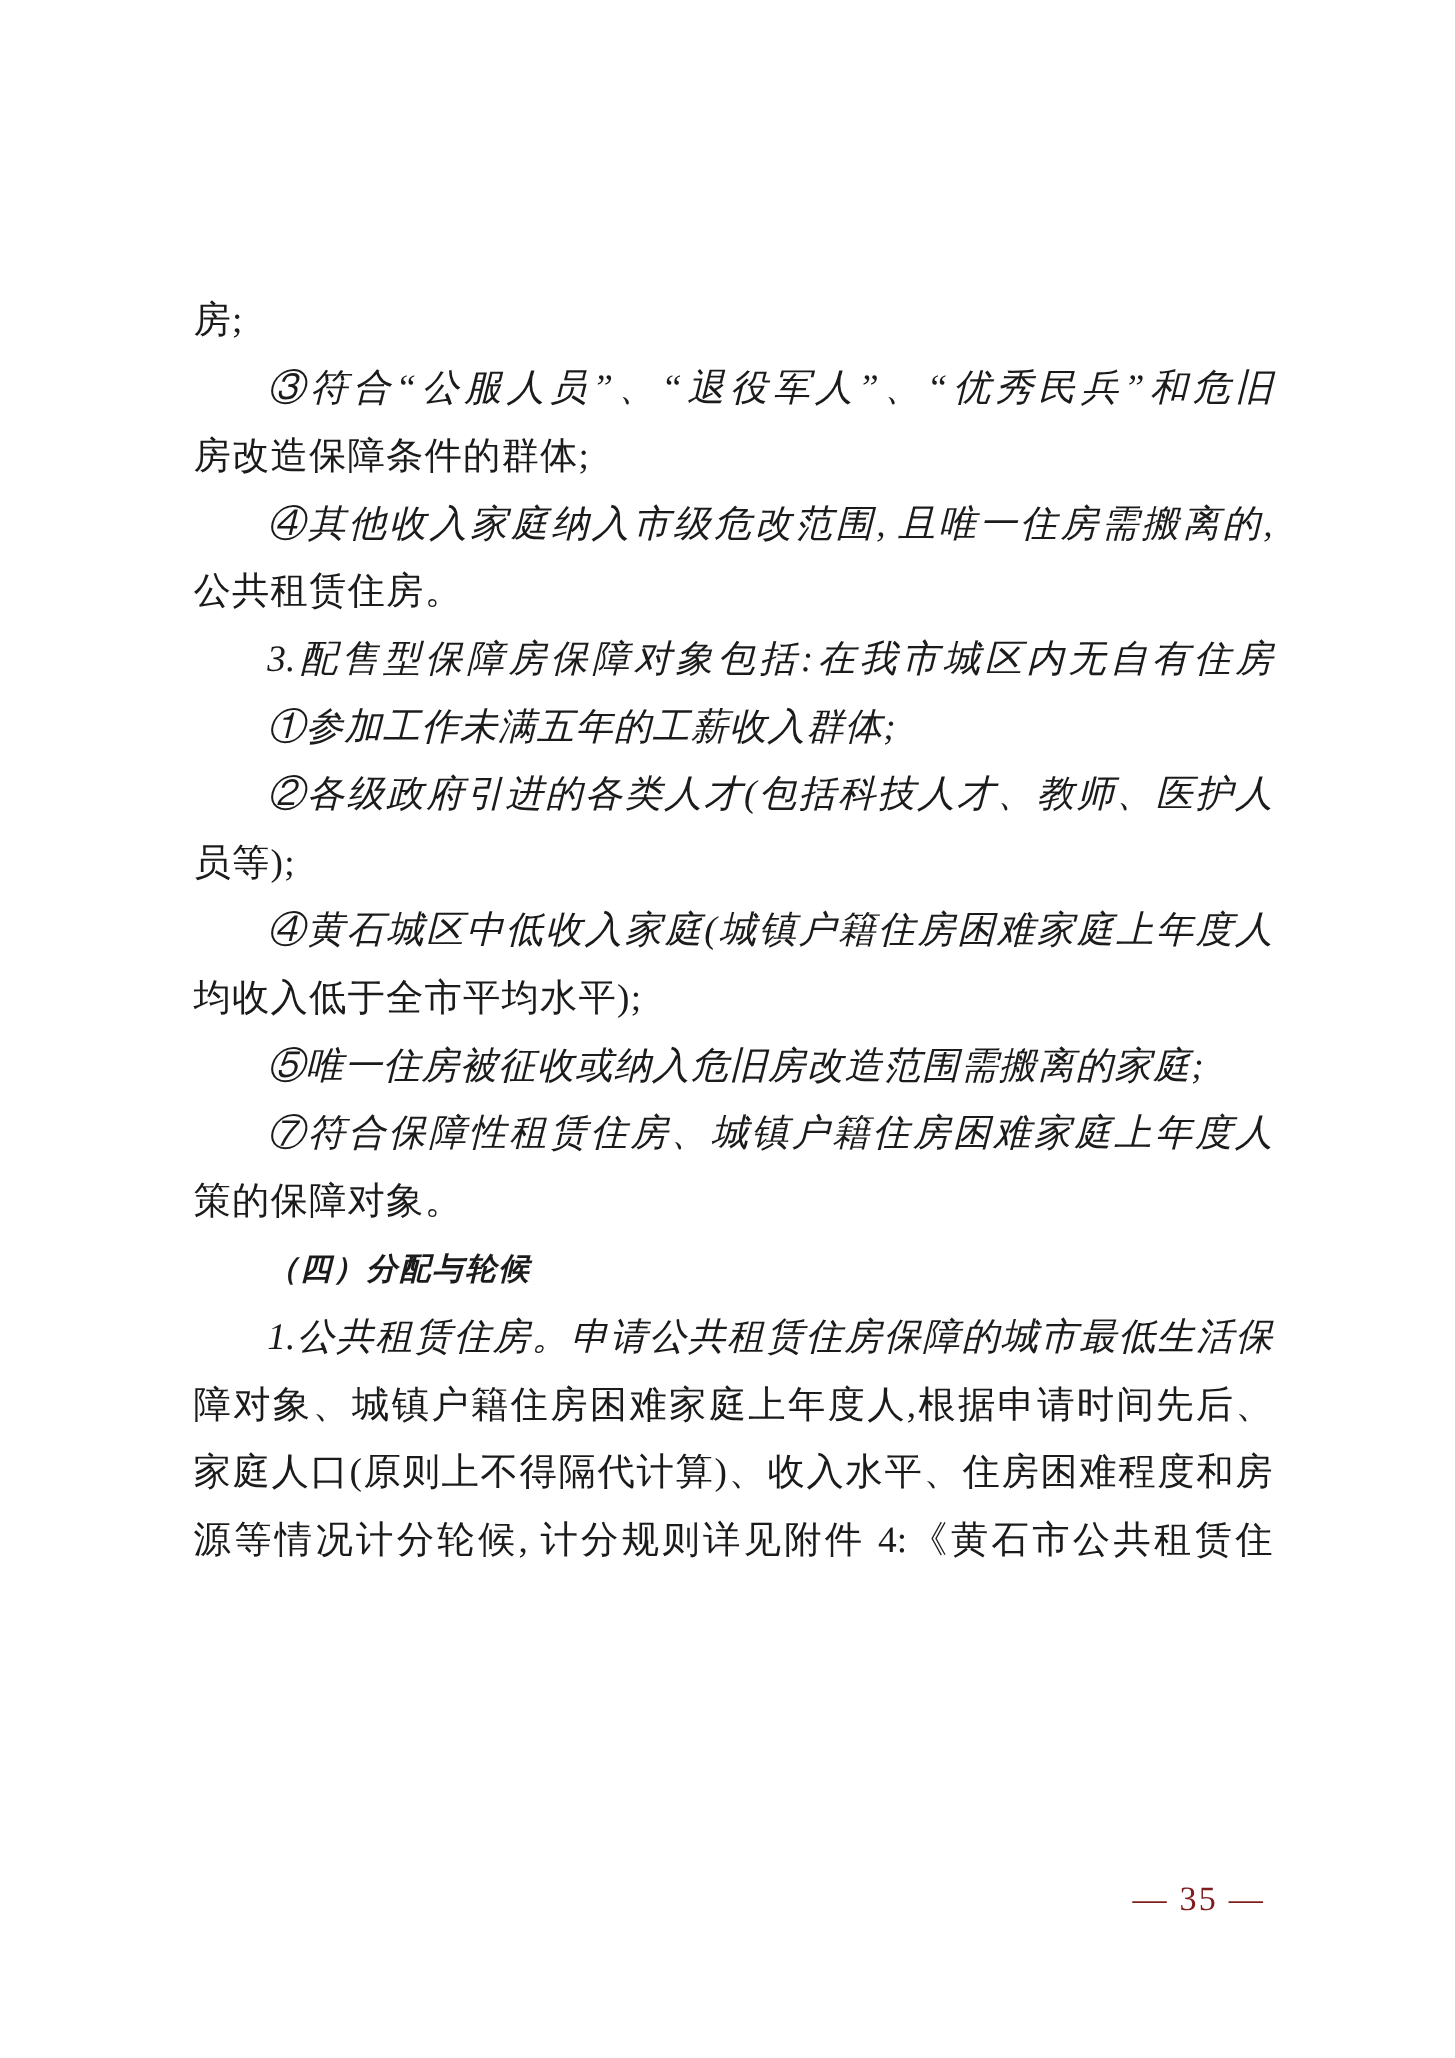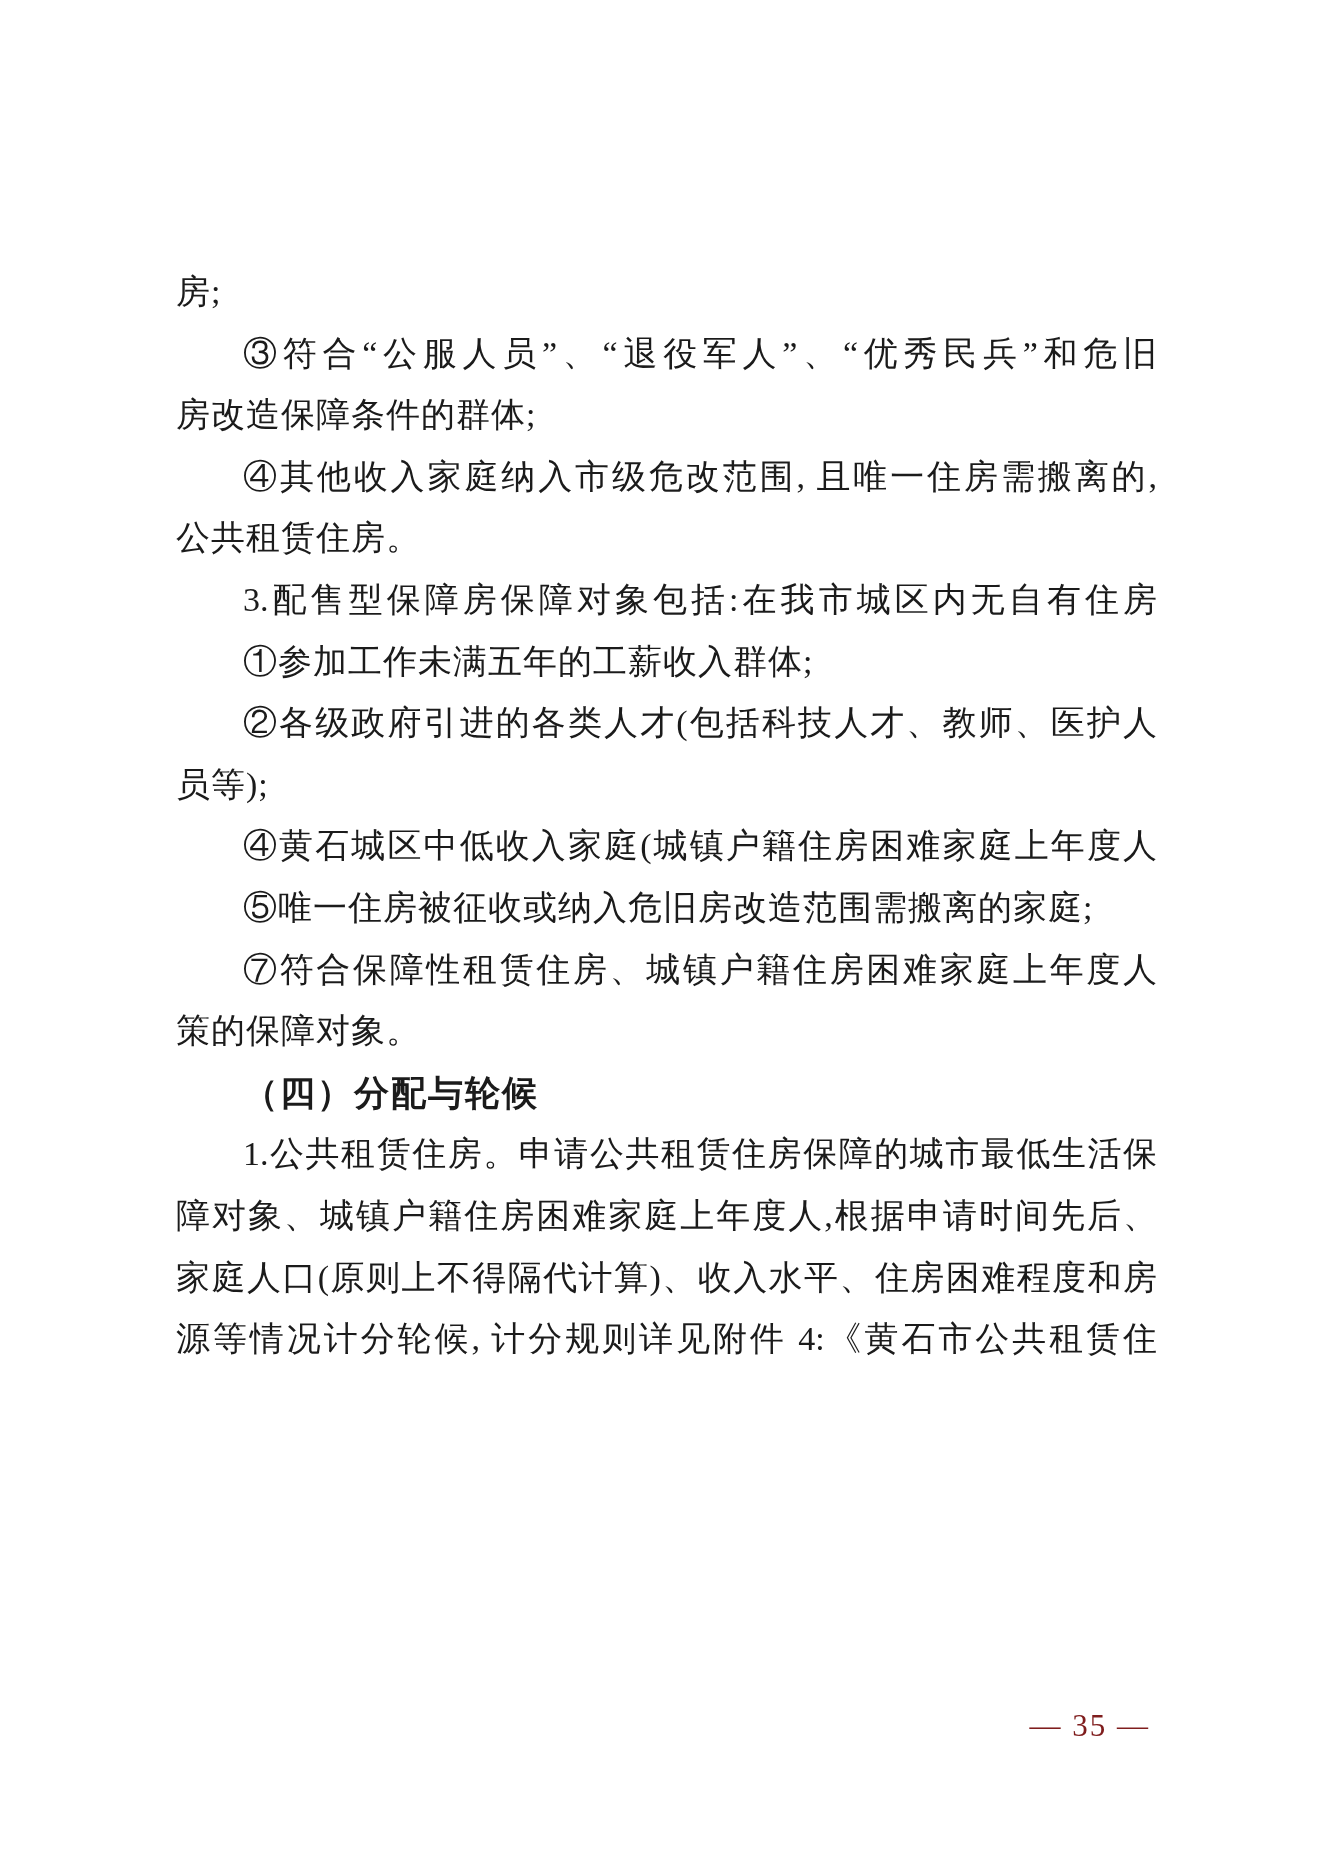--- a/index.html
+++ b/index.html
@@ -28,28 +28,29 @@
   }
   .line.justify{
     white-space:normal;
     text-align:justify;
     text-align-last:justify;
     text-justify:inter-character;
     letter-spacing:0;
   }
   .line.indent{
     padding-left:67px;
+    font-style:italic;
   }
   .line.justify.indent{
     padding-left:67px;
   }
   .line.heading{
     font-weight:bold;
     font-family:"Liberation Sans","DejaVu Sans",sans-serif;
-    font-size:35px;
+    font-size:28px;
     letter-spacing:2px;
   }
   .pagenum{
     position:absolute;
     top:1706px;
     right:173px;
     font-size:31px;
     line-height:40px;
     color:#7f1d1d;
     letter-spacing:2px;
@@ -64,20 +65,21 @@
       <div class="line">房;</div>
       <div class="line indent justify">③符合“公服人员”、“退役军人”、“优秀民兵”和危旧</div>
       <div class="line">房改造保障条件的群体;</div>
       <div class="line indent justify">④其他收入家庭纳入市级危改范围, 且唯一住房需搬离的,</div>
       <div class="line">公共租赁住房。</div>
       <div class="line indent justify">3.配售型保障房保障对象包括:在我市城区内无自有住房</div>
       <div class="line indent">①参加工作未满五年的工薪收入群体;</div>
       <div class="line indent justify">②各级政府引进的各类人才(包括科技人才、教师、医护人</div>
       <div class="line">员等);</div>
       <div class="line indent justify">④黄石城区中低收入家庭(城镇户籍住房困难家庭上年度人</div>
+      <div class="line">均收入低于全市平均水平);</div>
       <div class="line indent">⑤唯一住房被征收或纳入危旧房改造范围需搬离的家庭;</div>
       <div class="line indent justify">⑦符合保障性租赁住房、城镇户籍住房困难家庭上年度人</div>
       <div class="line">策的保障对象。</div>
       <div class="line indent heading">（四）分配与轮候</div>
       <div class="line indent justify">1.公共租赁住房。申请公共租赁住房保障的城市最低生活保</div>
       <div class="line justify">障对象、城镇户籍住房困难家庭上年度人,根据申请时间先后、</div>
       <div class="line justify">家庭人口(原则上不得隔代计算)、收入水平、住房困难程度和房</div>
       <div class="line justify">源等情况计分轮候, 计分规则详见附件 4:《黄石市公共租赁住</div>
     </div>
   <div class="pagenum">— 35 —</div>

